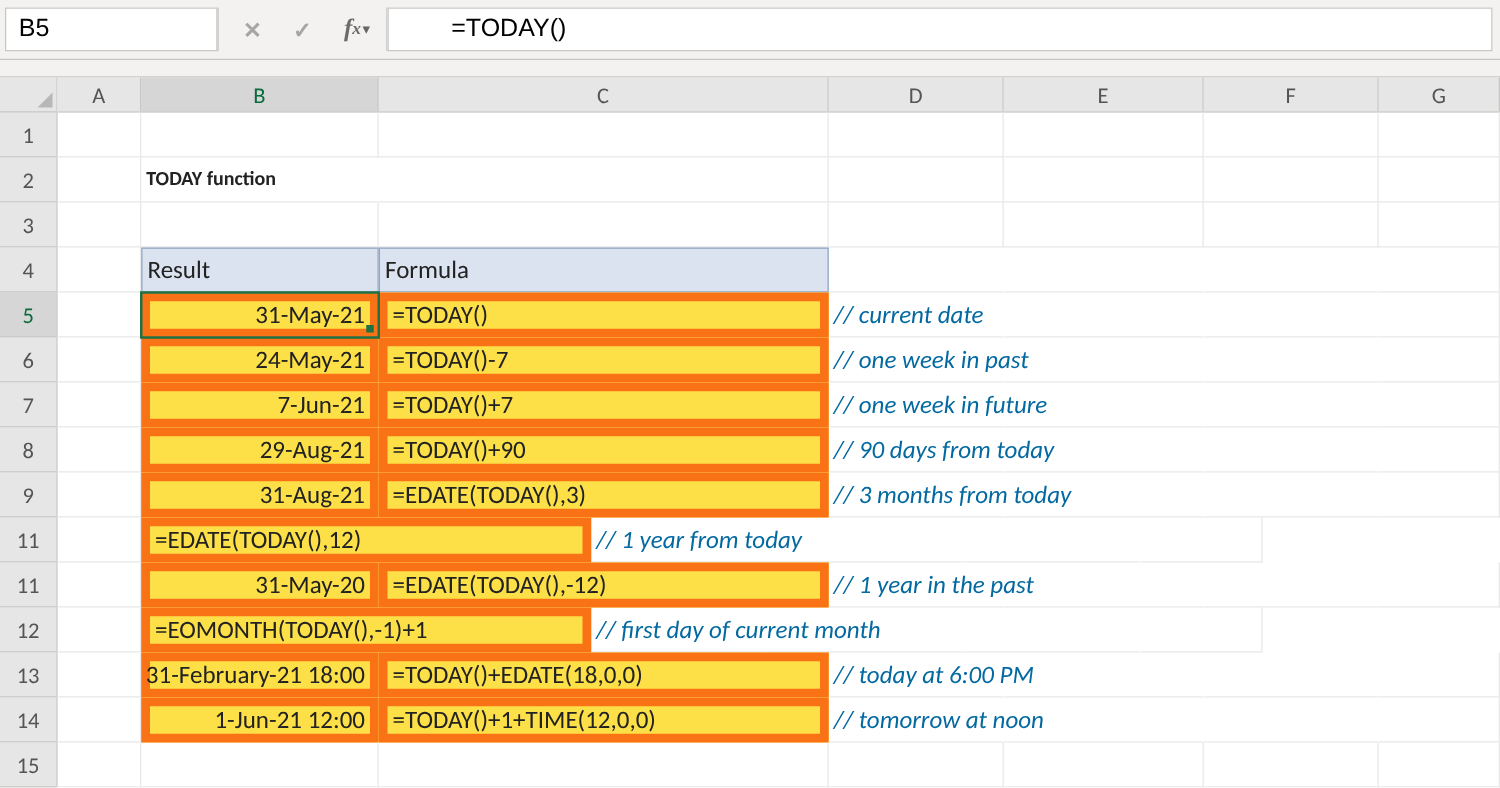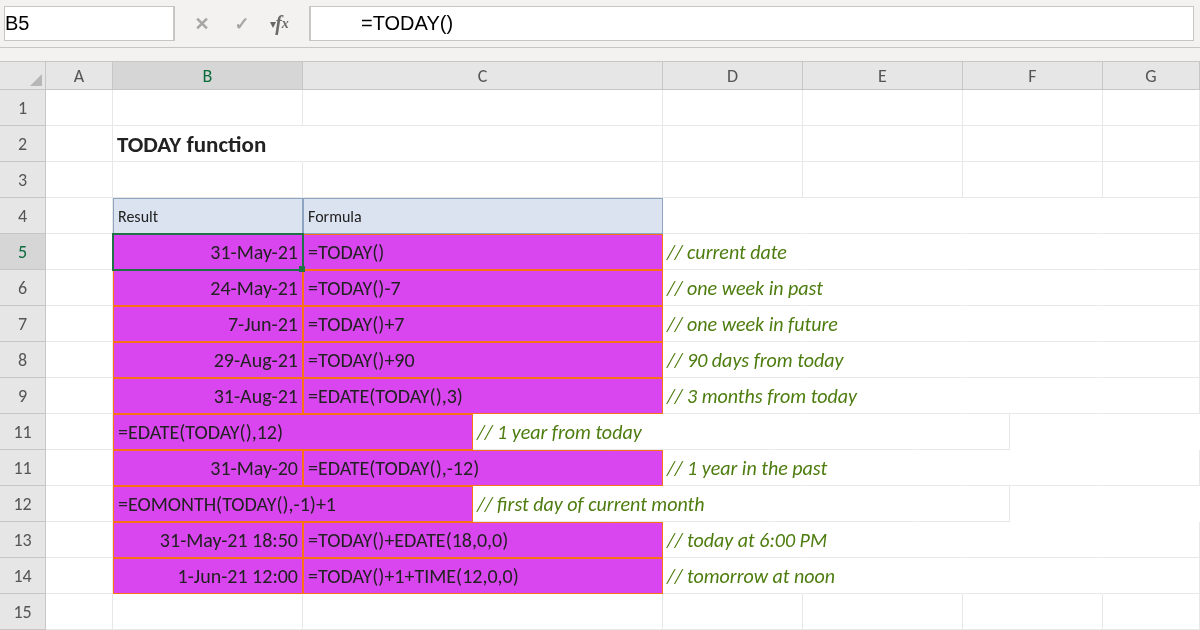--- a/index.html
+++ b/index.html
@@ -22,21 +22,21 @@
   .name-box-wrap {
     display: flex;
     align-items: center;
     width: 170px;
     background: #ffffff;
     border: 1px solid #c8c6c4;
     margin: 6px 0 6px 4px;
   }
   .name-box {
     flex: 1;
-    padding: 0 0;
+    padding: 0 10px;
     font-size: 20px;
     border: none;
     outline: none;
     background: transparent;
   }
   .name-box-caret {
     width: 22px;
     display: flex;
     align-items: center;
     justify-content: center;
@@ -183,35 +183,35 @@
     overflow: visible;
     position: relative;
   }
   .right { justify-content: flex-end; }
   .cell.noborder { border-right-color: transparent; }
 
   
   .tbl-header {
     background: #dbe3f0;
     border: 1px solid #8ea5c2;
-    font-size: 16px;
+    font-size: 20px;
   }
   .tbl-cell {
-    border: 1px solid #f97316;
-    background: #d946ef;
+    border: 7px solid #f97316;
+    background: #fde047;
   }
 
   .title-cell {
     font-weight: bold;
-    font-size: 23px;
+    font-size: 16px;
     color: #222;
   }
 
   .comment {
-    color: #4d7c0f;
+    color: #0369a1;
     font-style: italic;
   }
 
   
   .selected {
     outline: 2px solid #1f7246;
     outline-offset: -1px;
     position: relative;
     z-index: 3;
   }
@@ -395,21 +395,21 @@
         <div class="cell cA"></div>
         <div class="cell cC tbl-cell">=EOMONTH(TODAY(),-1)+1</div>
         <div class="cell cD noborder comment">// first day of current month</div>
         <div class="cell cE noborder"></div>
         <div class="cell cF noborder"></div>
         <div class="cell cG"></div>
       </div>
 
       <div class="row">
         <div class="cell cA"></div>
-        <div class="cell cB tbl-cell right">31-May-21 18:50</div>
+        <div class="cell cB tbl-cell right">31-February-21 18:00</div>
         <div class="cell cC tbl-cell">=TODAY()+EDATE(18,0,0)</div>
         <div class="cell cD noborder comment">// today at 6:00 PM</div>
         <div class="cell cE noborder"></div>
         <div class="cell cF noborder"></div>
         <div class="cell cG"></div>
       </div>
 
       <div class="row">
         <div class="cell cA"></div>
         <div class="cell cB tbl-cell right">1-Jun-21 12:00</div>

